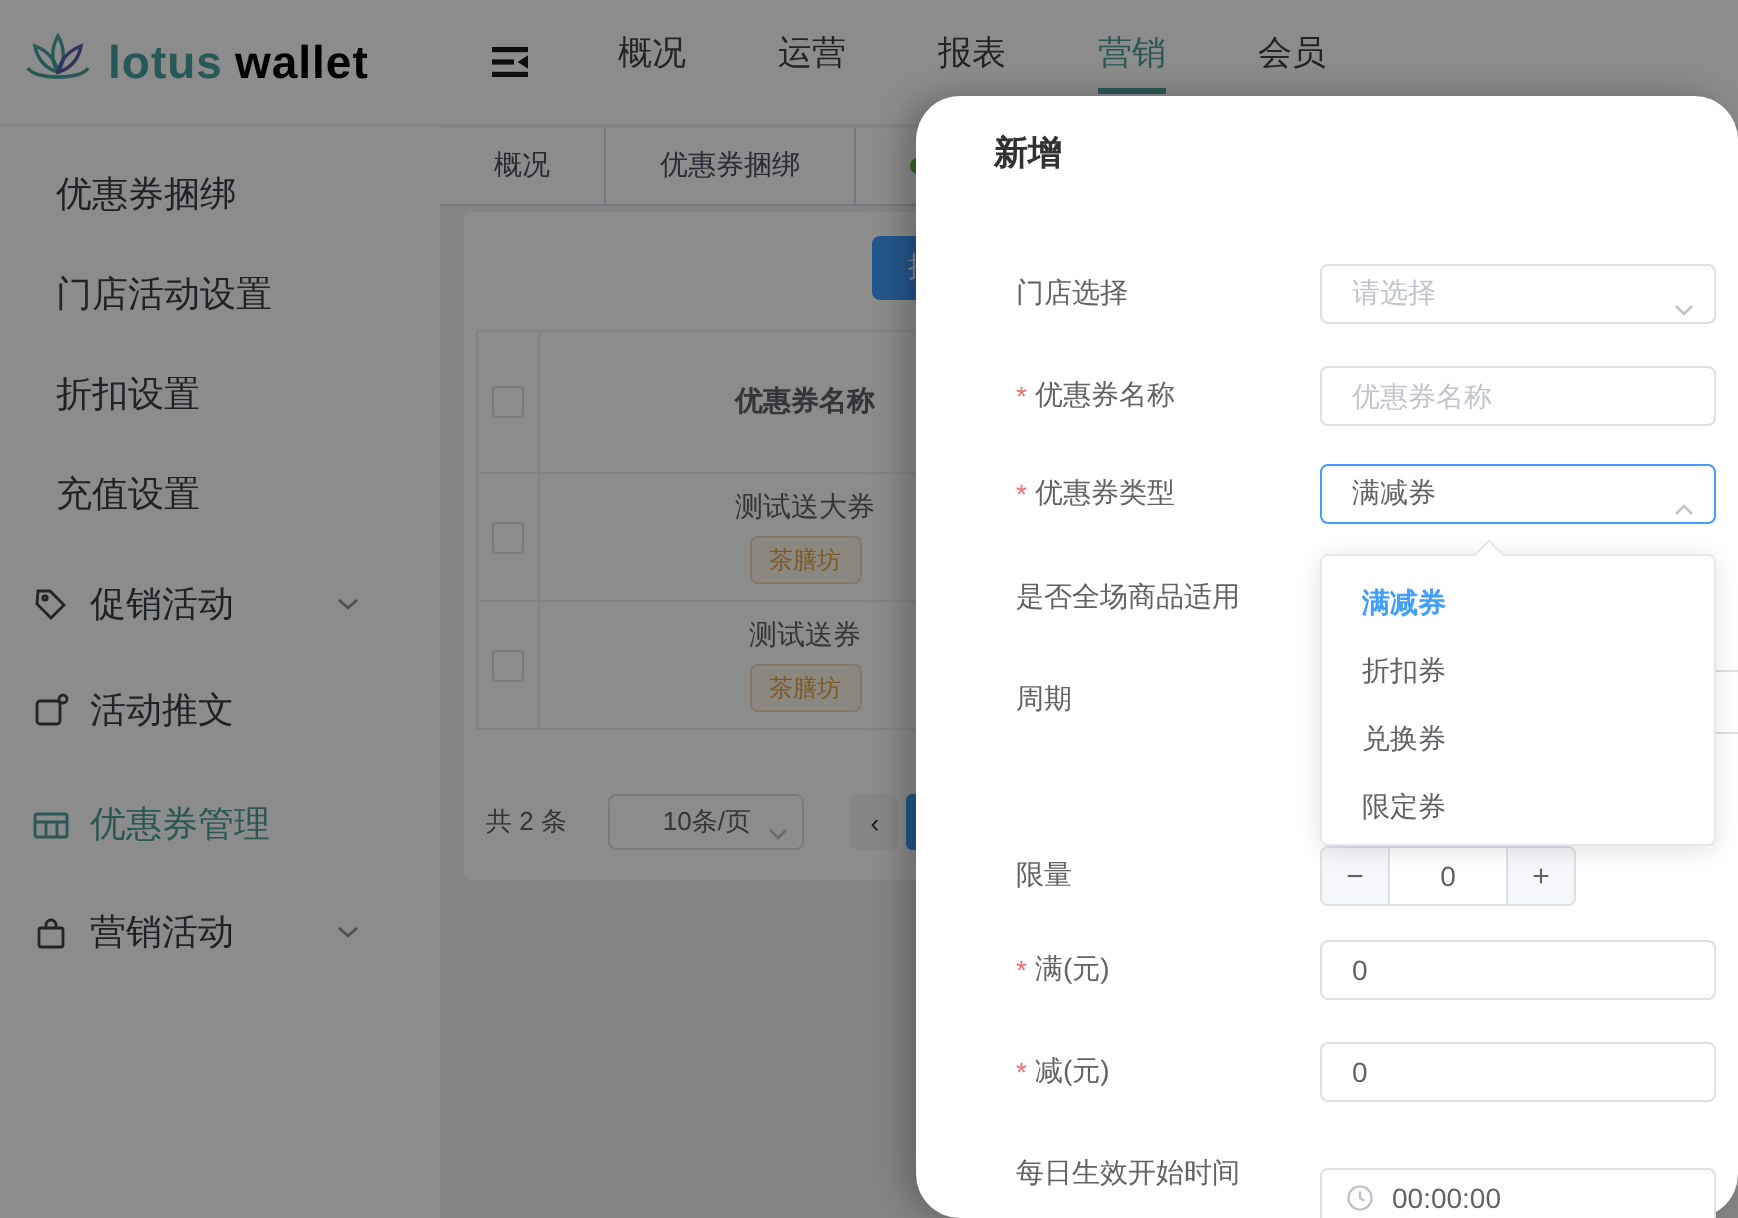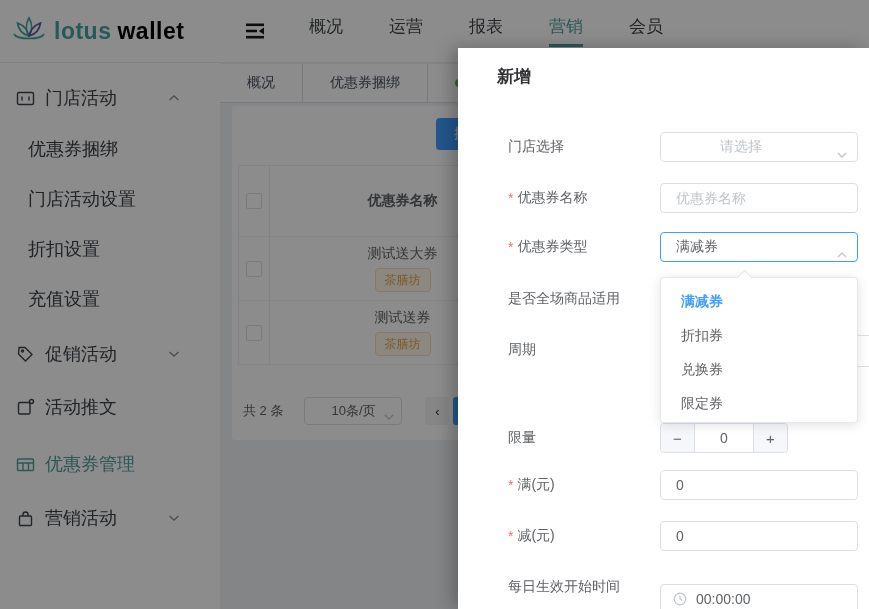--- a/index.html
+++ b/index.html
@@ -46,21 +46,21 @@
   .brow{height:63px;}
   .tag{display:inline-block;height:22px;line-height:22px;padding:0 9px;font-size:12px;color:#E6A23C;background:#fdf6ec;border:1px solid #f5dab1;border-radius:4px;}
   .pager{position:absolute;left:0px;top:291px;height:28px;display:flex;align-items:center;font-size:13px;color:#606266;}
   .pg-total{margin-left:11px;}
   .pg-size{position:relative;margin-left:21px;width:98px;height:28px;border:1px solid #dcdfe6;border-radius:4px;box-sizing:border-box;display:flex;align-items:center;justify-content:center;color:#606266;background:#fff;cursor:pointer;}
   .pg-size .chev{position:absolute;right:7px;top:10px;}
   .pg-prev{margin-left:23px;width:24px;height:28px;background:#f4f4f5;border-radius:3px;display:flex;align-items:center;justify-content:center;color:#303133;cursor:pointer;}
   .pg-page{margin-left:4px;width:28px;height:28px;background:#409EFF;color:#fff;border-radius:3px;display:flex;align-items:center;justify-content:center;cursor:pointer;}
   
   .overlay{position:absolute;inset:0;background:rgba(0,0,0,0.45);z-index:40;}
-  .drawer{position:absolute;left:458px;top:48px;right:0;bottom:0;background:#fff;z-index:50;box-shadow:-6px 0 16px rgba(0,0,0,.25);}
+  .drawer{position:absolute;left:458px;top:48px;right:0;bottom:0;background:#fff;z-index:50;box-shadow:-6px 0 16px rgba(0,0,0,.25);border-radius:22px;}
   .d-title{position:absolute;left:39px;top:17px;font-size:17px;font-weight:bold;color:#303133;}
   .f-label{position:absolute;left:50px;height:30px;display:flex;align-items:center;font-size:14px;color:#606266;white-space:nowrap;}
   .req{color:#F56C6C;margin-right:4px;font-size:14px;}
   .ctrl{position:absolute;left:202px;width:198px;height:30px;box-sizing:border-box;border:1px solid #dcdfe6;border-radius:4px;background:#fff;display:flex;align-items:center;font-size:14px;color:#606266;}
   .ctrl .ph{color:#c0c4cc;}
   .ctrl .val{color:#606266;}
   .ctrl .pad{padding-left:15px;}
   .ctrl .chev{position:absolute;right:10px;top:12px;}
   .ctrl.focus{border-color:#409EFF;}
   input.ctrl{padding:0 15px;outline:none;font-family:inherit;}
@@ -106,34 +106,20 @@
       <div class="nav-item">概况</div>
       <div class="nav-item">运营</div>
       <div class="nav-item">报表</div>
       <div class="nav-item active">营销</div>
       <div class="nav-item">会员</div>
     </div>
   </div>
 
   <div class="sidebar">
     <div class="menu">
-      <div class="m-top">
-        <span class="micon">
-          <svg width="19" height="19" viewBox="0 0 19 19" fill="none" stroke="currentColor" stroke-width="1.4">
-            <rect x="1.5" y="3.5" width="16" height="12" rx="1.5"></rect>
-            <path d="M6 7.5 v4 M9.5 9.5 h0.01 M13 7.5 v4"></path>
-          </svg>
-        </span>
-        <span>门店活动</span>
-        <span class="caret">
-          <svg width="12" height="8" viewBox="0 0 12 8" fill="none">
-              <path d="M1.5 6 L6 2 L10.5 6" stroke="currentColor" stroke-width="1.4"></path>
-            </svg>
-        </span>
-      </div>
       <div class="m-sub">优惠券捆绑</div>
       <div class="m-sub">门店活动设置</div>
       <div class="m-sub">折扣设置</div>
       <div class="m-sub">充值设置</div>
       <div class="m-top mt4">
         <span class="micon">
           <svg width="19" height="19" viewBox="0 0 19 19" fill="none" stroke="currentColor" stroke-width="1.4">
             <path d="M3 2.5 h6 l7 7 -6.5 6.5 -7-7 Z"></path>
               <circle cx="6.5" cy="6" r="1.1"></circle>
           </svg>
@@ -246,21 +232,21 @@
   </div>
 
   <div class="overlay"></div>
 
   <div class="drawer">
     <div class="d-title">新增</div>
 
     <div class="f-label" style="top:84px;">
         <span>门店选择</span>
       </div>
-    <div class="ctrl" style="top:84px;padding-left:44px;">
+    <div class="ctrl" style="top:84px;">
       <span class="ph pad">请选择</span>
       <span class="chev">
         <svg width="10" height="6" viewBox="0 0 10 6" fill="none">
             <path d="M1 1 L5 5 L9 1" stroke="#c0c4cc" stroke-width="1.3"></path>
           </svg>
       </span>
     </div>
 
     <div class="f-label" style="top:135px;">
         <span class="req">*</span>

